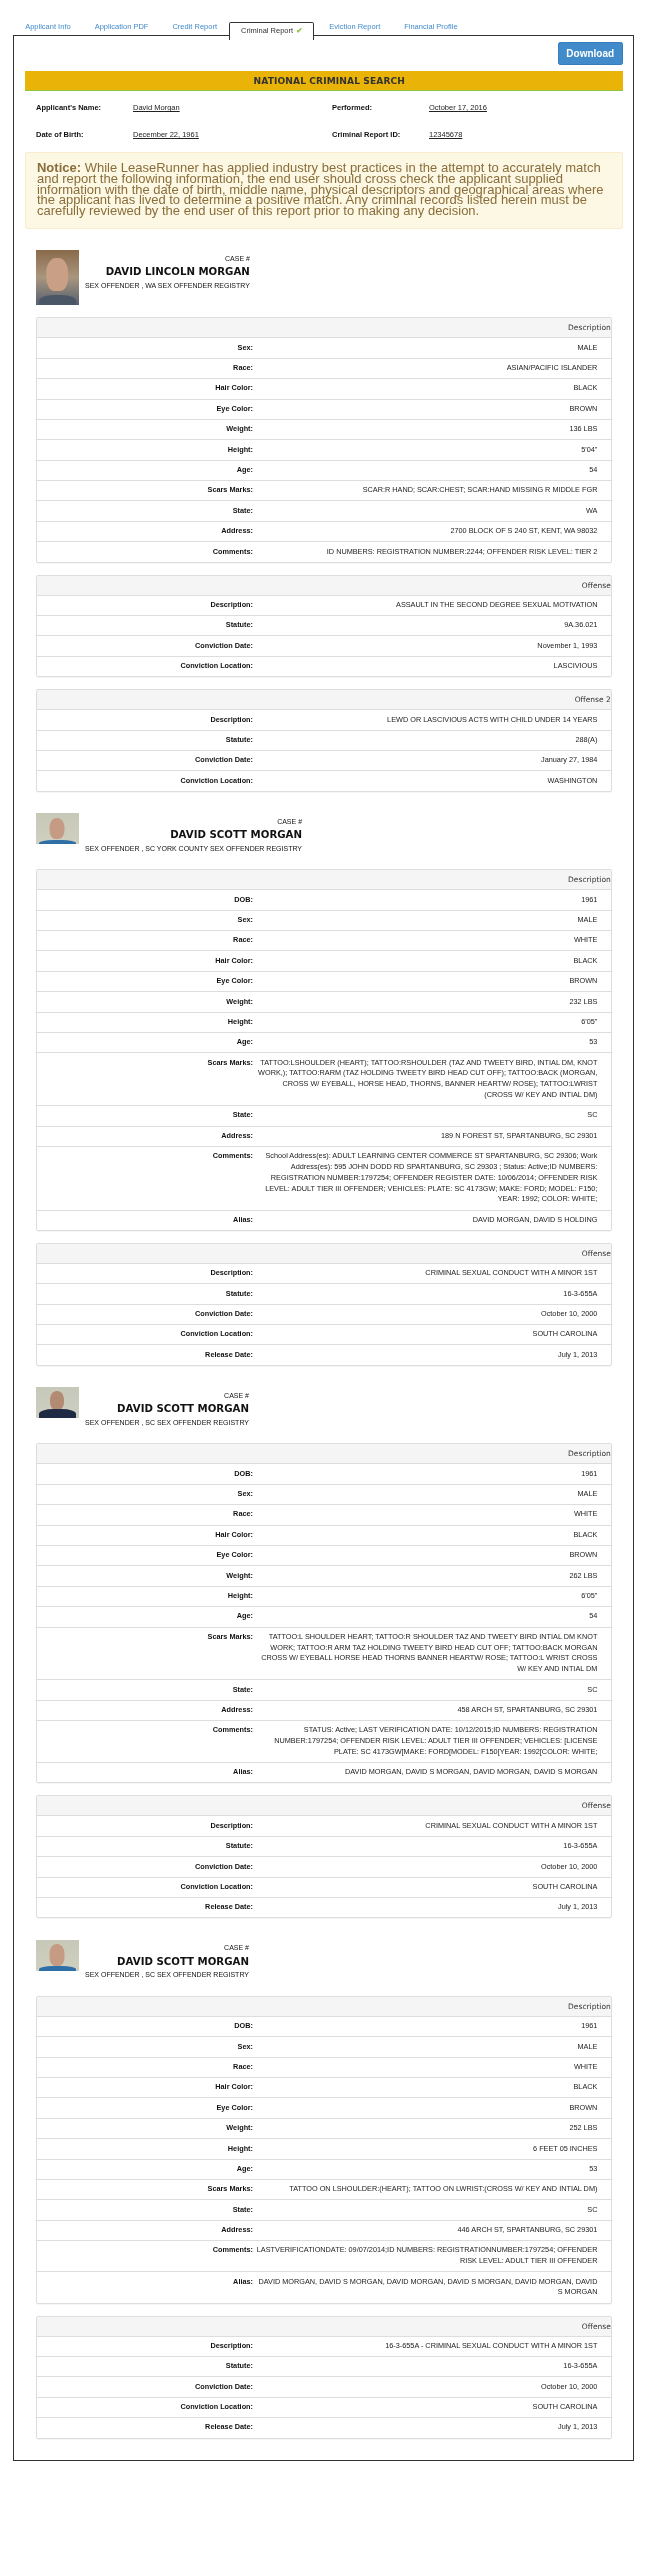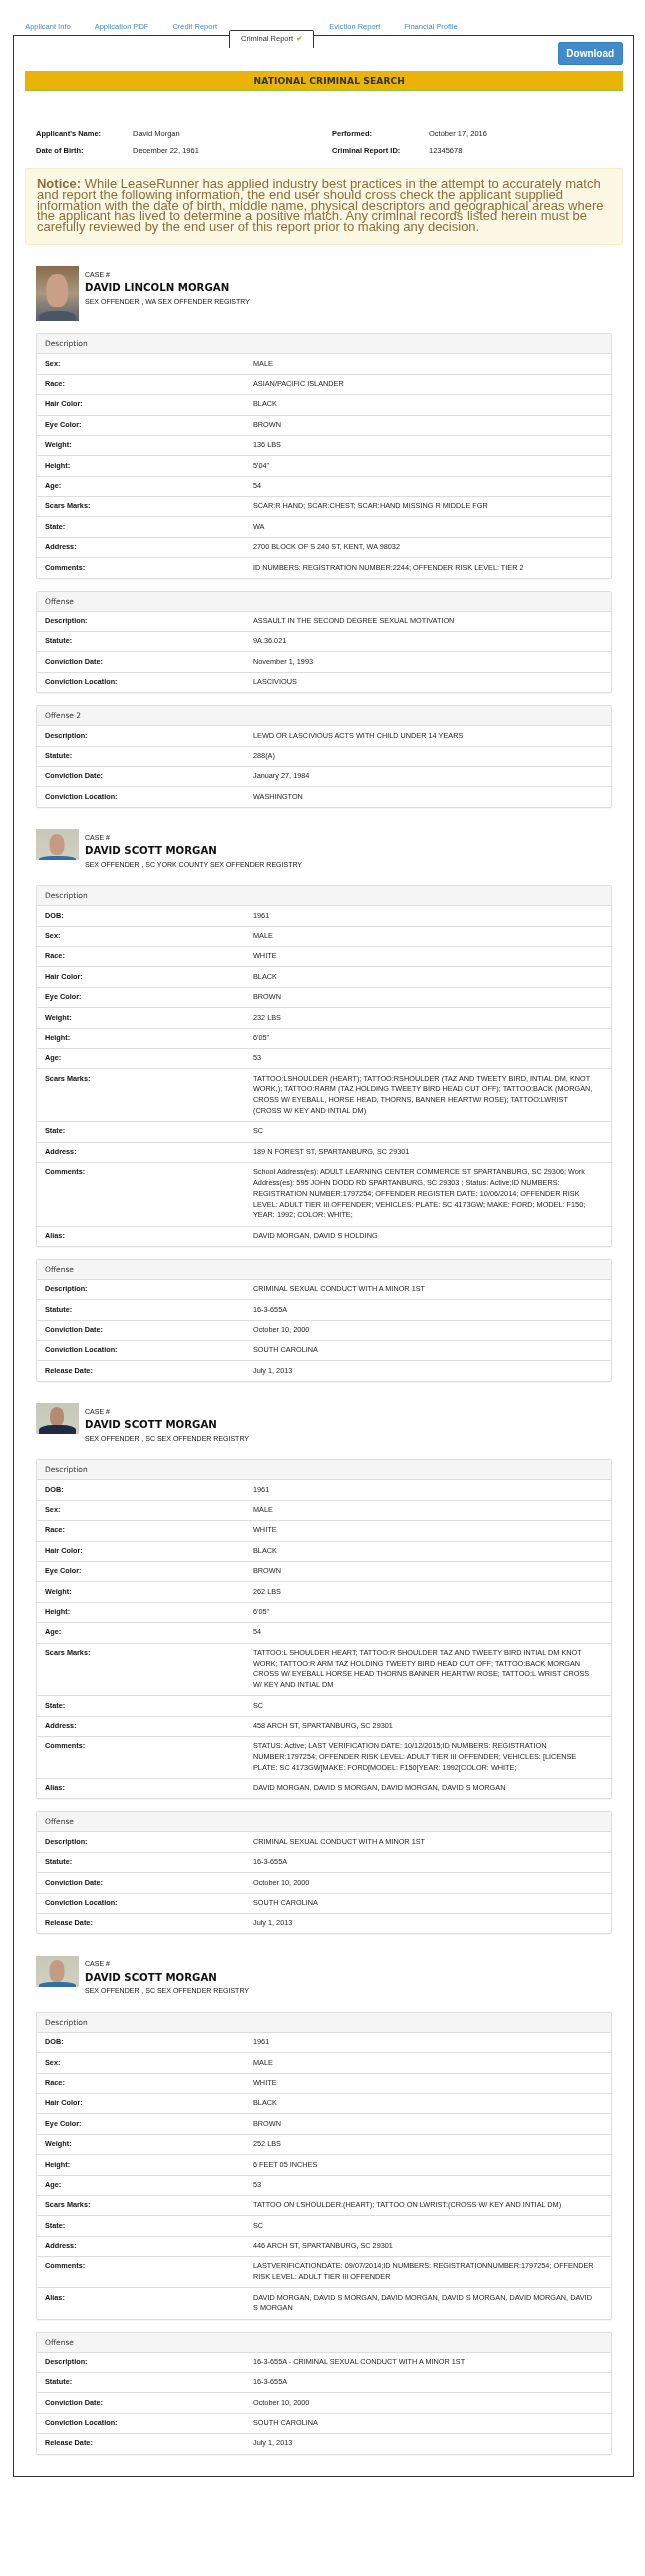--- a/index.html
+++ b/index.html
@@ -30,21 +30,21 @@
       border-radius: 2.2px 2.2px 0 0;
       margin-right: 3.2px;
       cursor: pointer;
       white-space: nowrap;
     }
     .tab.active {
       color: #333333;
       background: #ffffff;
       border-color: #333333;
       position: relative;
-      top: 13px;
+      top: 5px;
       height: 18px;
       padding: 0 10.8px 0 10.8px;
     }
     .tab .check { color: #8cc63f; font-weight: bold; margin-left: 3.2px; font-size: 7.5px; }
     .content {
       margin-left: 13.4px;
       width: 621px;
       border: 0.5px solid #333333;
       padding: 6px 10.8px 21.5px 10.8px;
       min-height: 2366px;
@@ -74,39 +74,38 @@
       font-family: "DejaVu Sans", sans-serif;
       font-weight: bold;
       font-size: 9.1px;
       color: #333333;
       letter-spacing: 0.1px;
       text-align: center;
     }
     .summary {
       display: grid;
       grid-template-columns: 97px 199px 97px 1fr;
-      row-gap: 6px;
+      row-gap: 16px;
       padding: 12px 10.8px 10.8px 10.8px;
       font-size: 7.5px;
       line-height: 10.8px;
-      margin-top: 26px;
     }
     .summary .lbl { font-weight: bold; color: #111; }
-    .summary .val { color: #222; }
+    .summary .val { color: #222; text-decoration: underline; }
     .notice {
       background: #fcf8e3;
       border: 0.5px solid #faebcc;
       border-radius: 2.2px;
       color: #8a6d3b;
       padding: 10.2px 10.8px 10.8px 10.8px;
       font-size: 13px;
       line-height: 10.8px;
     }
     .notice b { font-weight: bold; }
-    .offender { margin-top: 21.5px; padding-left: 10.8px; padding-right: 10.8px; }
+    .offender { margin-top: 21.5px; padding-left: 10.8px; padding-right: 10.8px; text-align: right; }
     .offender-head { display: flex; align-items: flex-start; min-height: 44px; }
     .photo {
       width: 43px;
       flex: none;
       border: 0;
       background: linear-gradient(180deg, #b9b5a6 0%, #cfc7b4 60%, #4d5566 100%);
       position: relative;
       overflow: hidden;
     }
     .photo .face {

